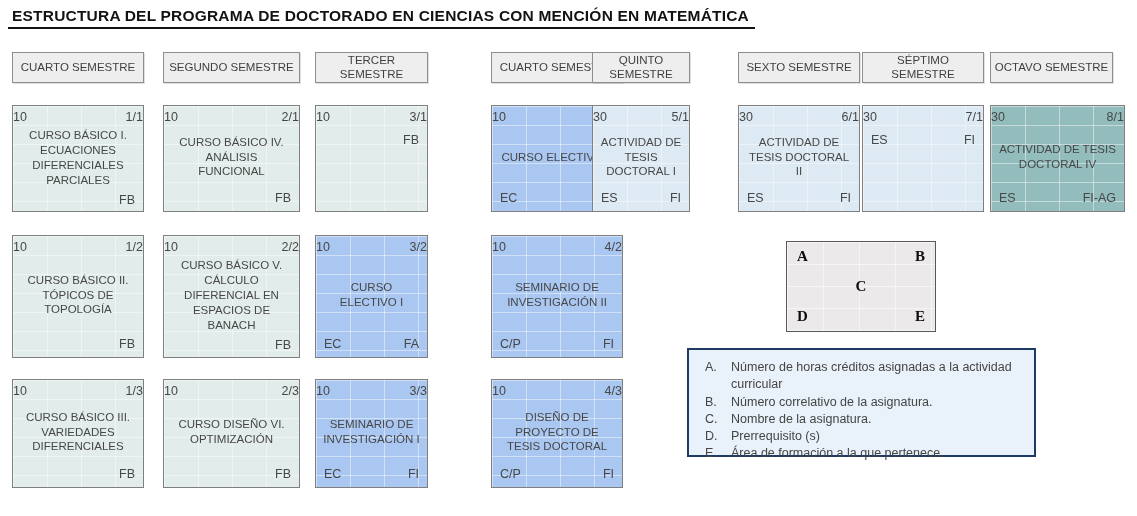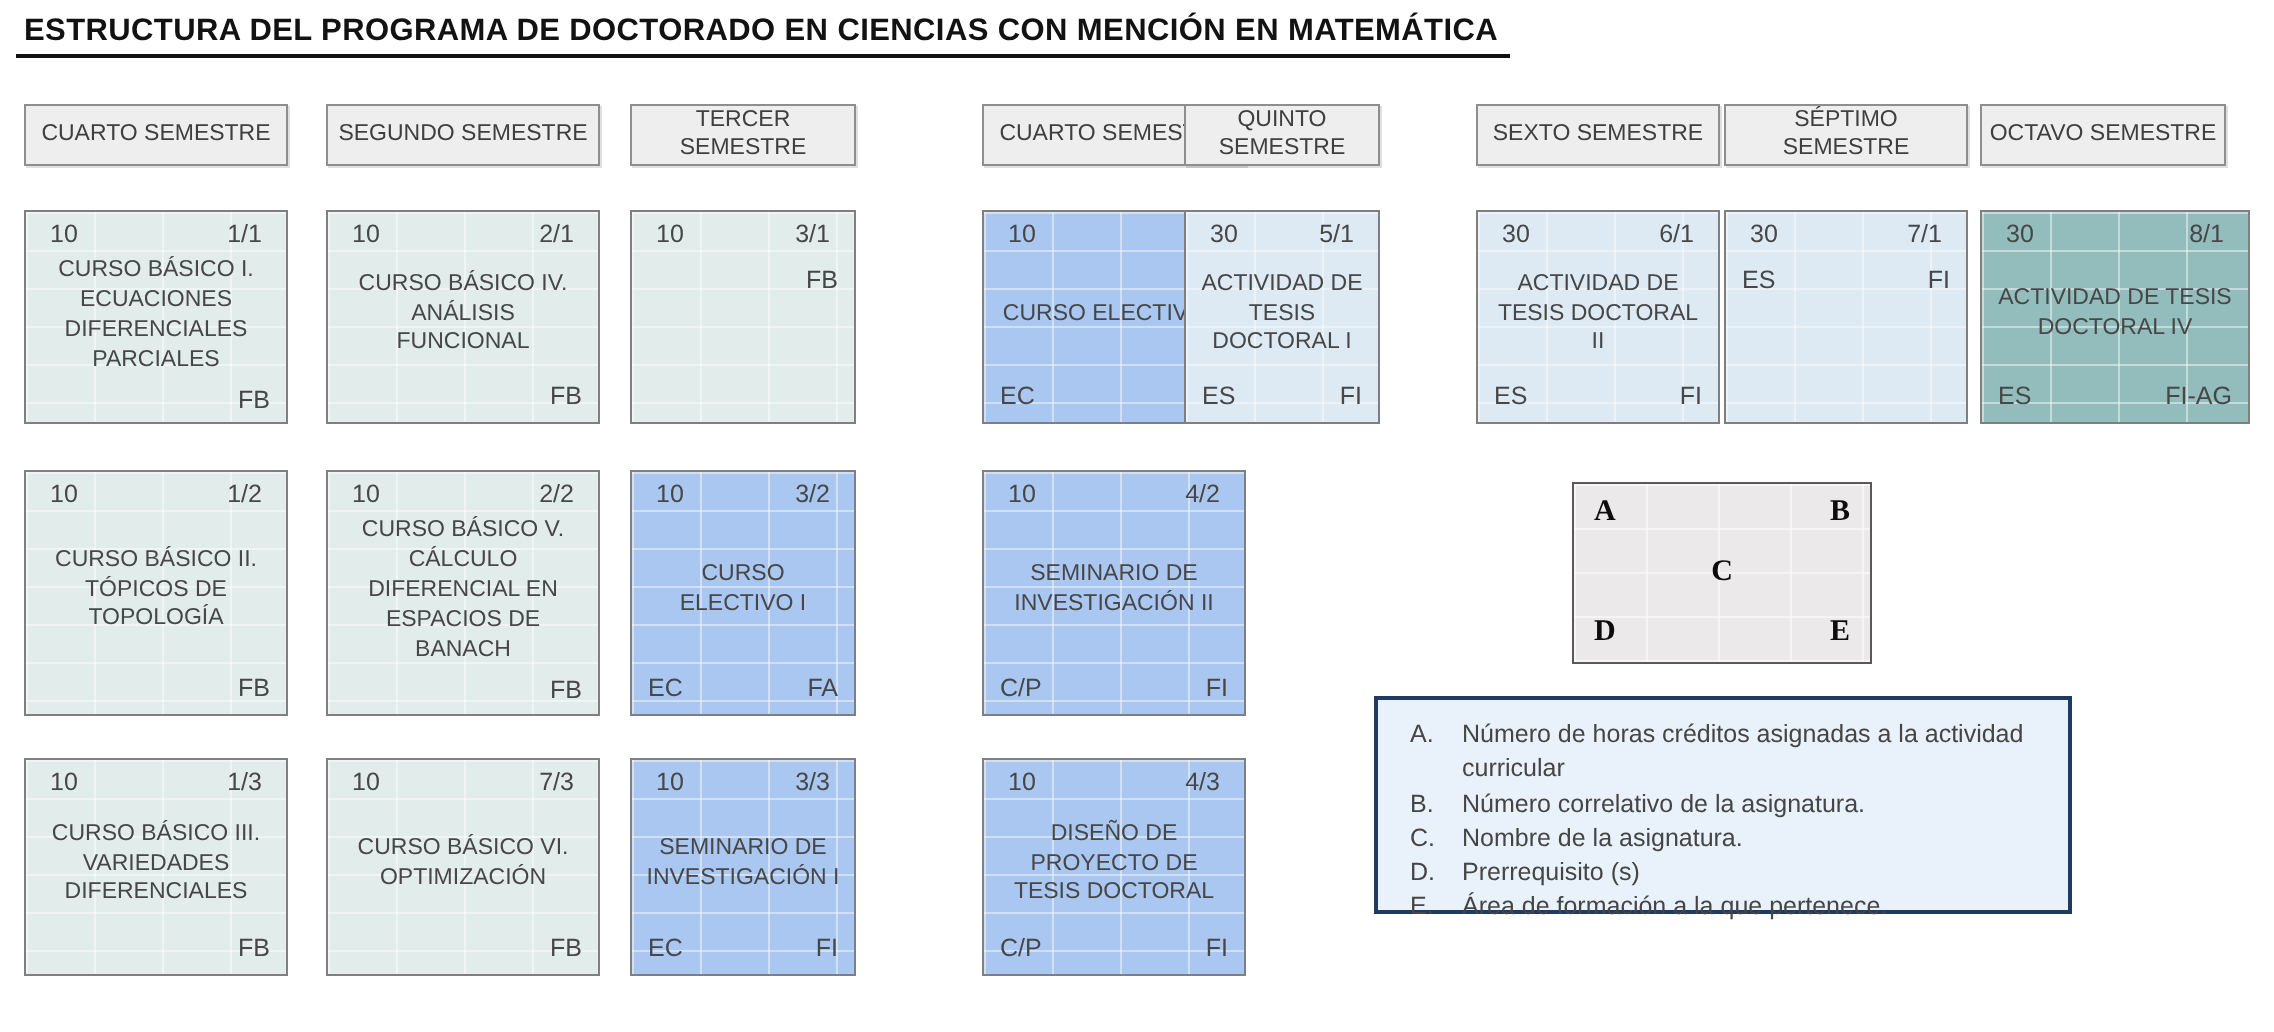--- a/index.html
+++ b/index.html
@@ -37,21 +37,21 @@
       linear-gradient(rgba(255,255,255,.45) 1px,transparent 1px),
       linear-gradient(90deg,rgba(255,255,255,.45) 1px,transparent 1px);
     background-size:34px 19px;
   }
   .card.fb{background-color:#e2edeb;}
   .card.elective{background-color:#a9c7f0;}
   .card.thesis{background-color:#dde9f3;}
   .card.final{background-color:#93bcbd;}
   .card .top,.card .bottom{
     display:flex;justify-content:space-between;
-    padding:4px 12px;font-size:12.5px;color:#474747;
+    padding:4px 0;font-size:12.5px;color:#474747;
   }
   .card .bottom{padding:5px 8px 6px;}
   .card .name{
     flex:1;display:flex;align-items:center;justify-content:center;
     text-align:center;font-size:11.5px;line-height:1.3;color:#474747;
     padding:0 7px;
   }
   .card .name span{display:inline-block;max-width:118px;}
   
   .keybox{
@@ -269,24 +269,24 @@
       <span>CURSO BÁSICO III. VARIEDADES DIFERENCIALES</span>
     </div>
   <div class="bottom">
       <span></span>
       <span>FB</span>
     </div>
 </div>
 <div class="card fb c2 r3">
   <div class="top">
       <span>10</span>
-      <span>7/3</span>
-    </div>
-  <div class="name">
-      <span>CURSO BÁSICO VI. OPTIMIZACIÓN</span>
+      <span>2/3</span>
+    </div>
+  <div class="name">
+      <span>CURSO DISEÑO VI. OPTIMIZACIÓN</span>
     </div>
   <div class="bottom">
       <span></span>
       <span>FB</span>
     </div>
 </div>
 <div class="card elective c3 r3">
   <div class="top">
       <span>10</span>
       <span>3/3</span>

